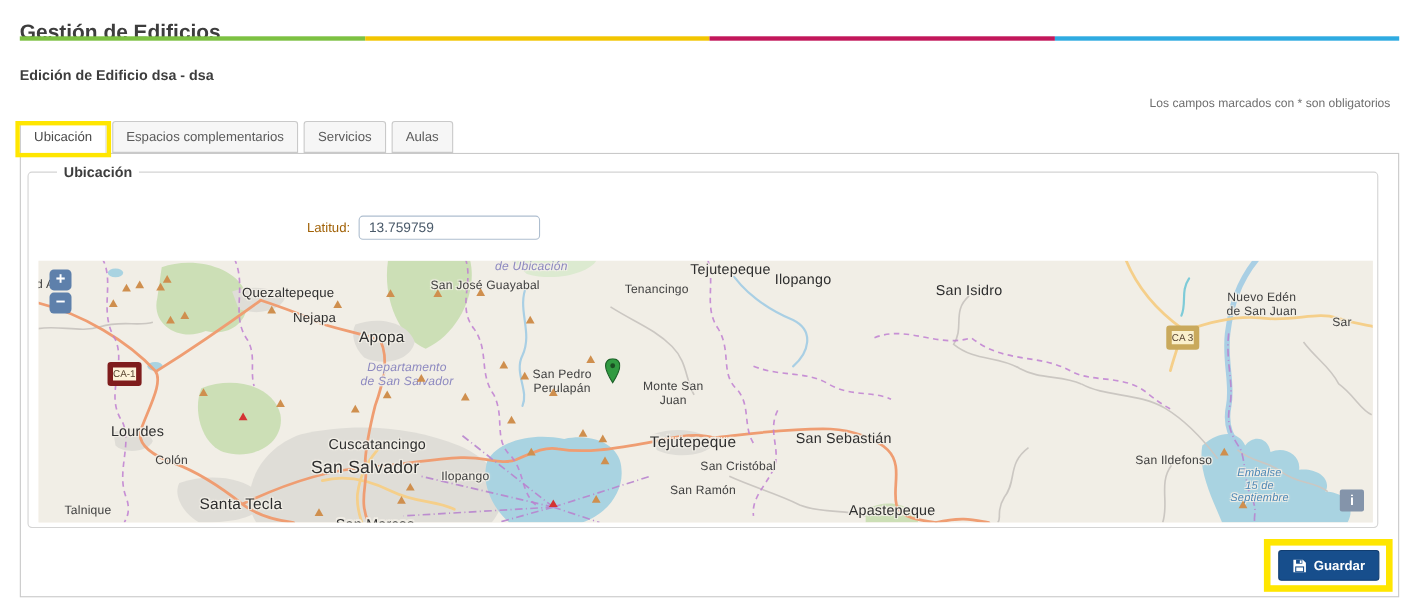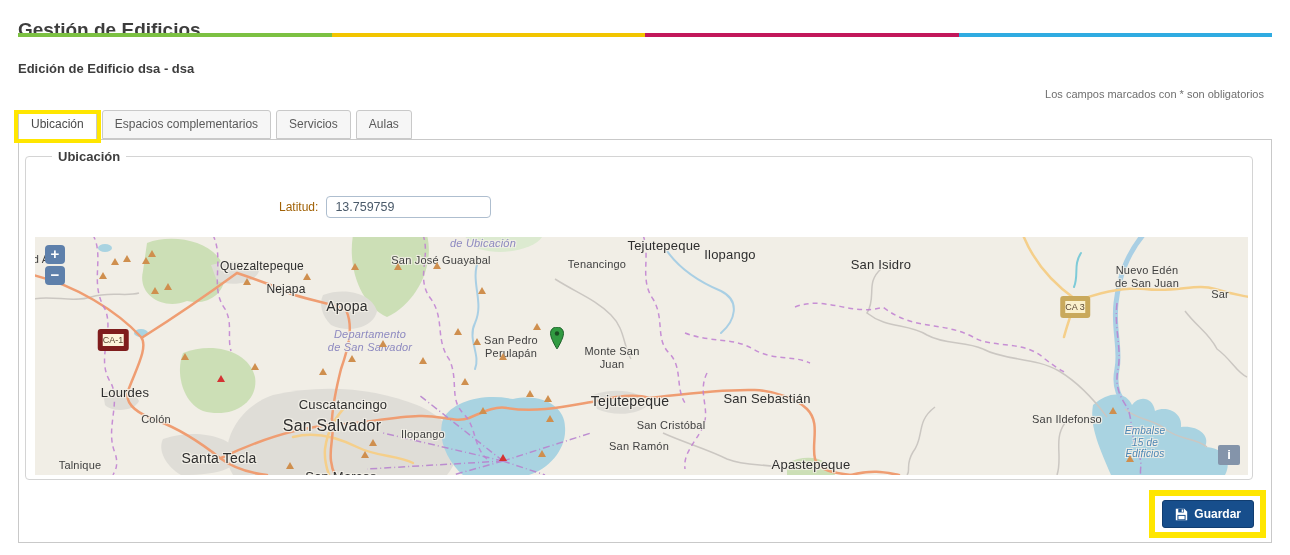--- a/index.html
+++ b/index.html
@@ -287,21 +287,21 @@
         </div>
         <div class="map-label t" style="left: 776px; top: 228px; font-size: 13px;">
           <div>Apastepeque</div>
         </div>
         <div class="map-label s" style="left: 1032px; top: 182px; font-size: 11px;">
           <div>San Ildefonso</div>
         </div>
         <div class="map-label w" style="left: 1110px; top: 205px; font-size: 10px;">
           <div>Embalse</div>
           <div>15 de</div>
-          <div>Edificios</div>
+          <div>Septiembre</div>
         </div>
         <span class="peak" style="left: 80px; top: 28px;"></span>
         <span class="peak" style="left: 92px; top: 25px;"></span>
         <span class="peak" style="left: 111px; top: 27px;"></span>
         <span class="peak" style="left: 117px; top: 20px;"></span>
         <span class="peak" style="left: 68px; top: 42px;"></span>
         <span class="peak" style="left: 120px; top: 57px;"></span>
         <span class="peak" style="left: 133px; top: 53px;"></span>
         <span class="peak" style="left: 212px; top: 48px;"></span>
         <span class="peak" style="left: 272px; top: 43px;"></span>

